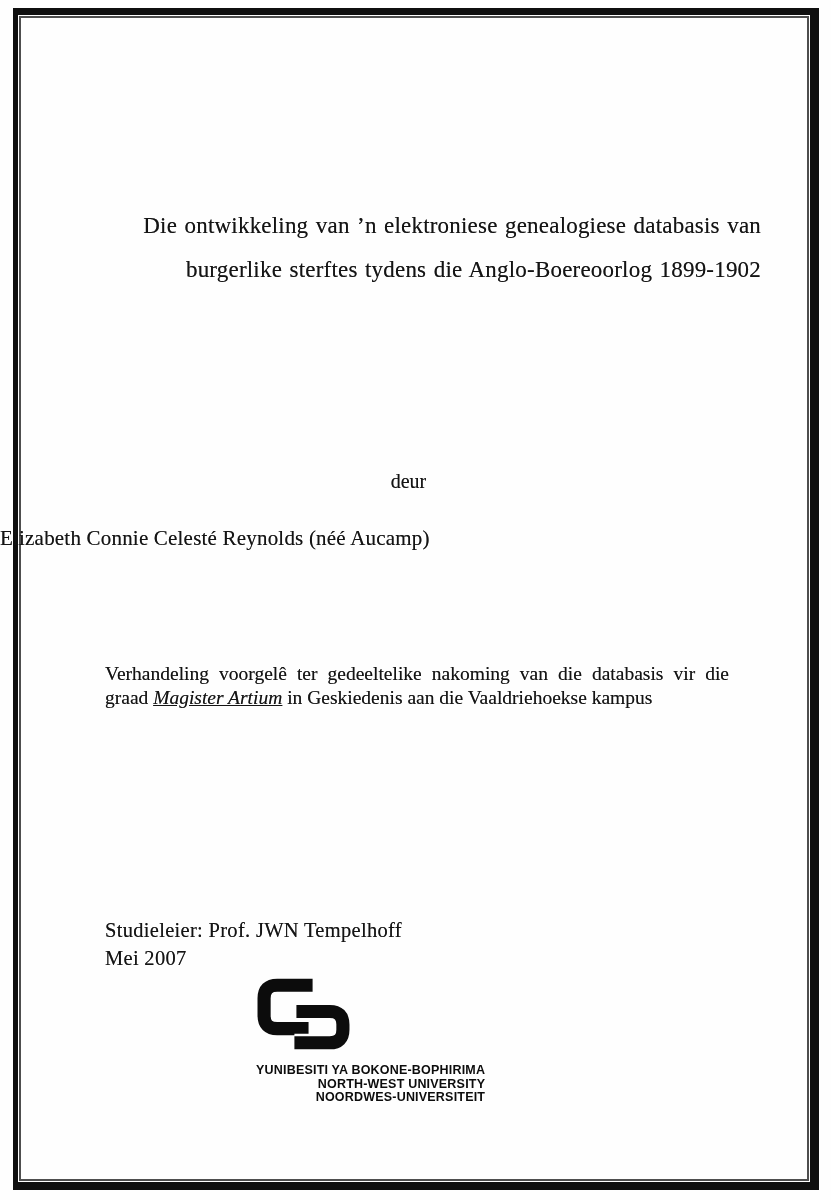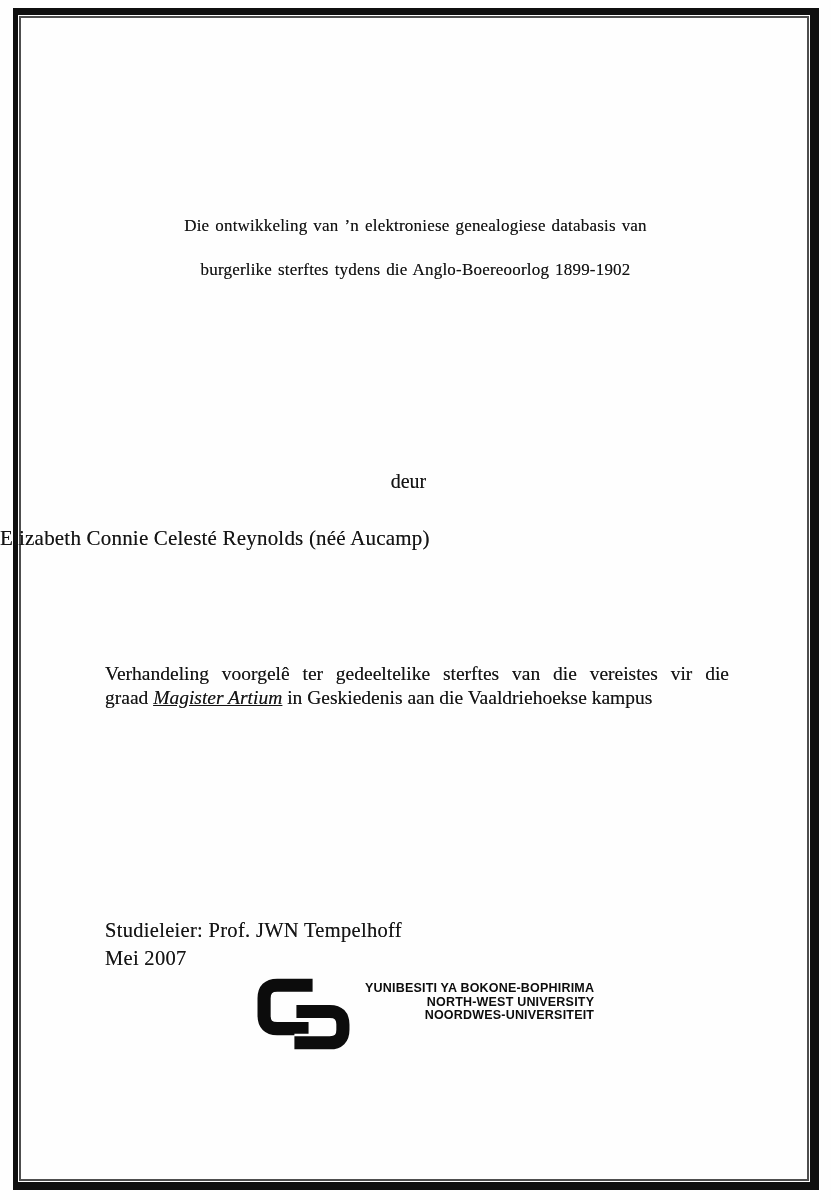--- a/index.html
+++ b/index.html
@@ -24,22 +24,22 @@
     position: absolute;
     inset: 1px;
     border: 2px solid #4e4e4e;
   }
   .content { position: absolute; inset: 0; text-shadow: 0 0 0.4px rgba(10,10,10,0.55); }
 
   .title {
     position: absolute;
     top: 204px; left: 70px; right: 70px;
     margin: 0;
-    text-align: center;
-    font-size: 17px;
+    text-align: right;
+    font-size: 23px;
     font-weight: normal;
     line-height: 44px;
     word-spacing: 1.5px;
     letter-spacing: 0.2px;
   }
   .title .tline { display: block; }
 
   .byline {
     position: absolute;
     top: 436px; left: 0; right: 14px;
@@ -72,21 +72,22 @@
     font-size: 20.5px;
     line-height: 28px;
     letter-spacing: 0.3px;
   }
 
   .logo {
     position: absolute;
     top: 976px; left: 256px;
     display: flex;
     align-items: flex-start;
-    gap: 14px;
+    gap: 6px;
+    flex-direction: column;
   }
   .logo-mark { width: 95px; height: 76px; display: block; }
   .logo-text {
     margin-top: 6px;
     text-align: right;
     font-family: "Liberation Sans", sans-serif;
     font-weight: bold;
     font-size: 12.5px;
     line-height: 13.5px;
     letter-spacing: 0.2px;
@@ -109,21 +110,21 @@
     <h1 class="title">
       <span class="tline">Die ontwikkeling van ’n elektroniese genealogiese databasis van</span>
       <span class="tline">burgerlike sterftes tydens die Anglo-Boereoorlog 1899-1902</span>
     </h1>
 
     <div class="byline">deur</div>
 
     <div class="author">Elizabeth Connie Celesté Reynolds (néé Aucamp)</div>
 
     <div class="submission">
-      <div class="line-just">Verhandeling voorgelê ter gedeeltelike sterftes van die vereistes vir die</div>
+      <div class="line-just">Verhandeling voorgelê ter gedeeltelike nakoming van die databasis vir die</div>
       <div><span>graad </span><em>Magister Artium</em><span> in Geskiedenis aan die Vaaldriehoekse kampus</span></div>
     </div>
 
     <div class="supervisor">
       <div>Studieleier: Prof. JWN Tempelhoff</div>
       <div>Mei 2007</div>
     </div>
 
     <div class="logo">
       <svg class="logo-mark" viewBox="0 0 94 75" xmlns="http://www.w3.org/2000/svg" aria-hidden="true">

